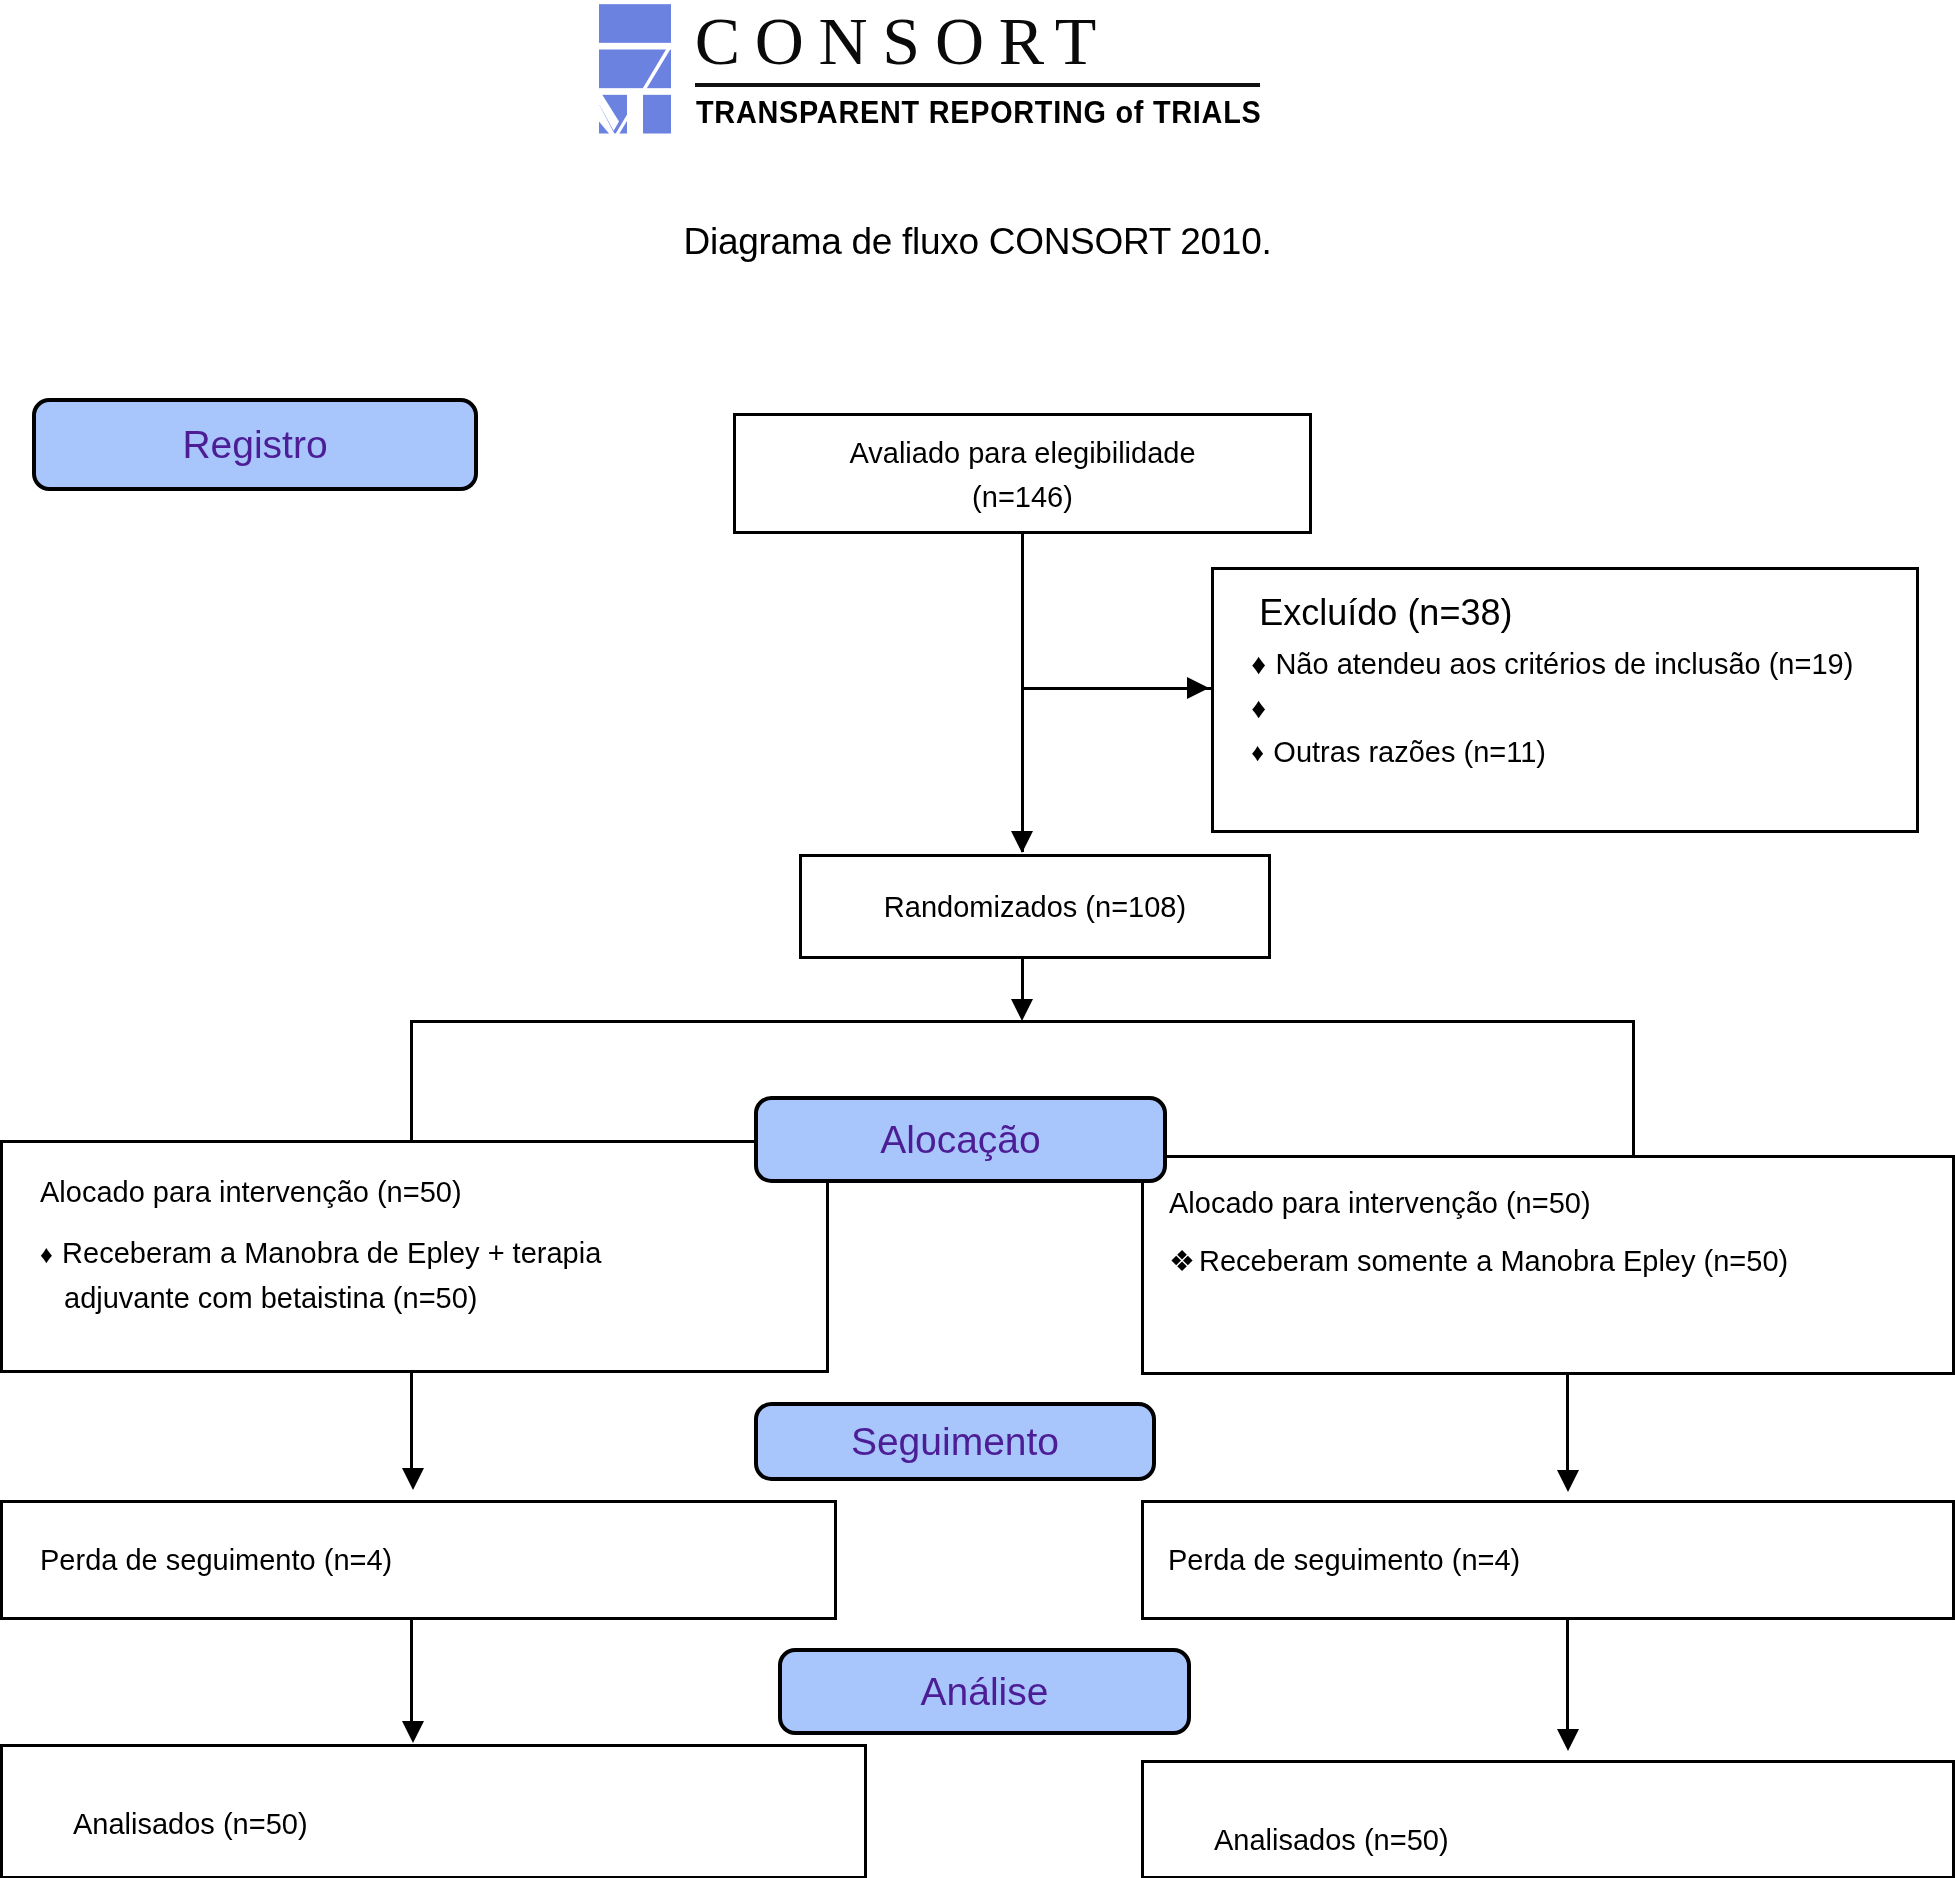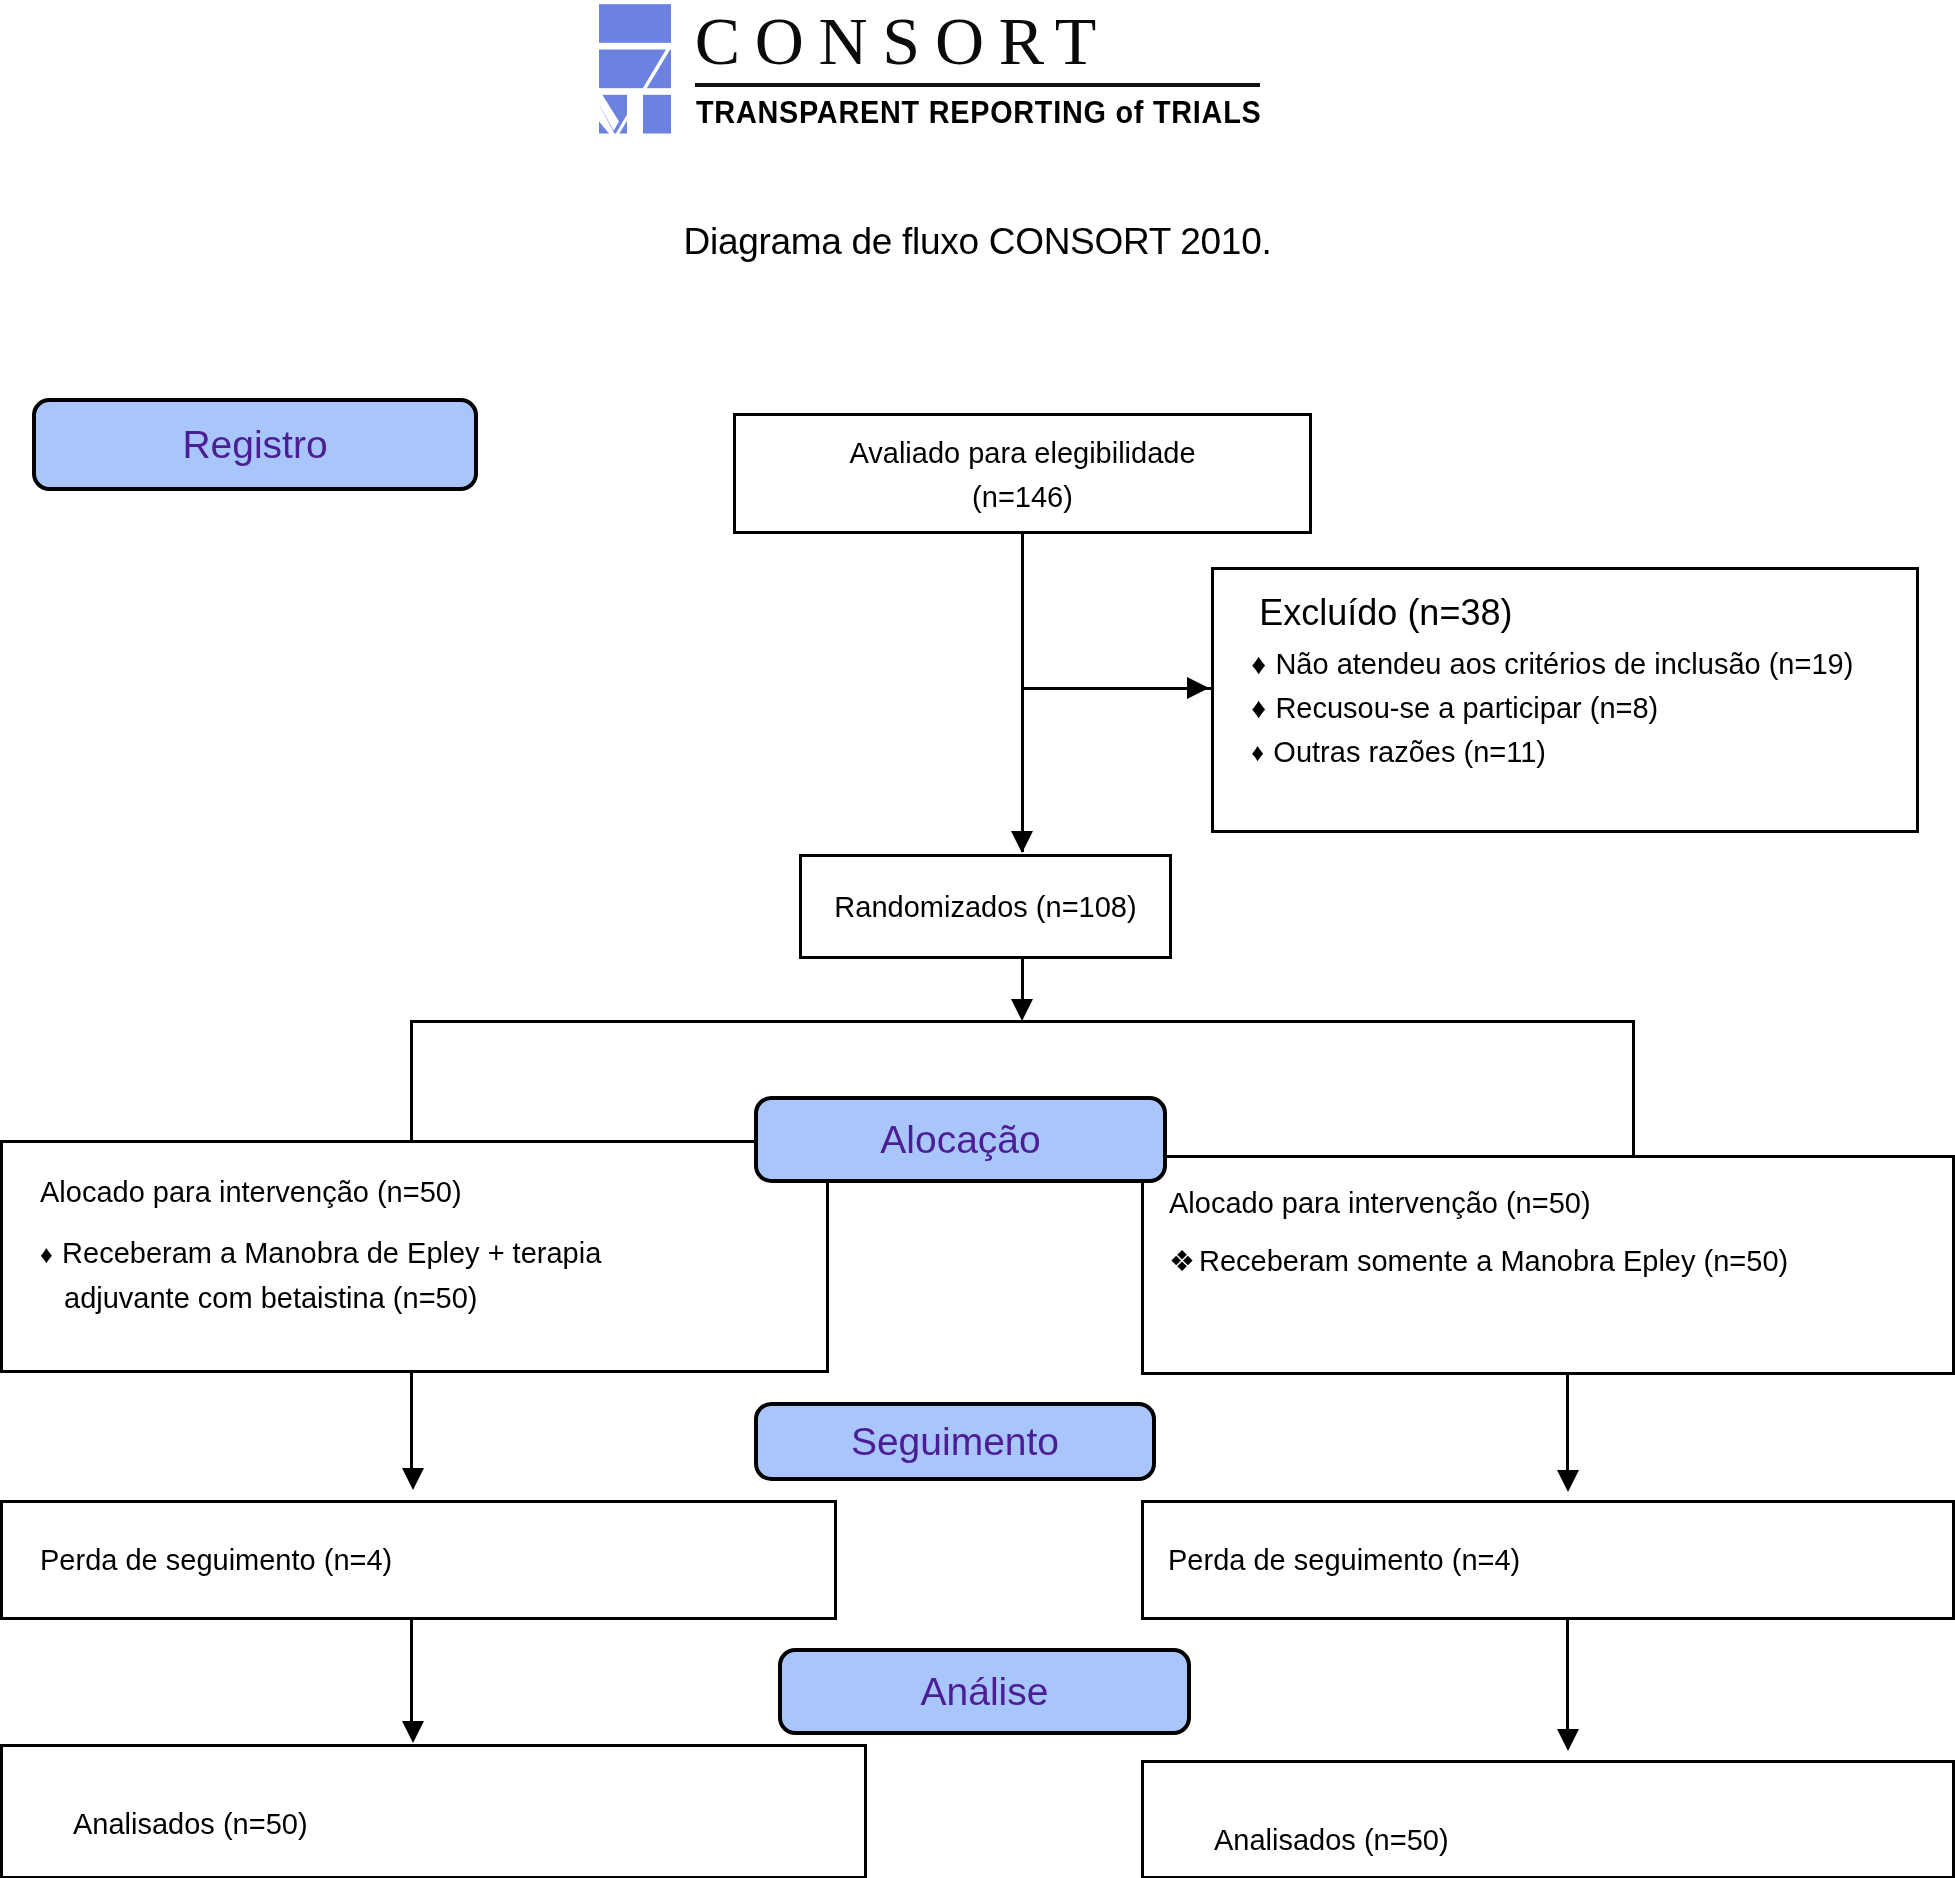--- a/index.html
+++ b/index.html
@@ -188,30 +188,29 @@
 
 <div class="node" style="left:1211px; top:567px; width:708px; height:266px; padding:17.3px 14.7px 0 17.3px;">
   <div class="line" style="font-size:36px; line-height:51px; margin-left:28px;">Excluído (n=38)</div>
   <ul class="blist" style="margin-top:4px; margin-left:20px;">
     <li>
       <span class="bullet">♦</span>
       <span>Não atendeu aos critérios de inclusão (n=19)</span>
     </li>
     <li>
       <span class="bullet">♦</span>
-      <span>Recusou-se a participar (n=8)</span>
     </li>
     <li>
       <span class="bullet" style="font-size:25px;">♦</span>
       <span>Outras razões (n=11)</span>
     </li>
   </ul>
 </div>
 
-<div class="node" style="left:799px; top:854px; width:373px; height:105px; display:flex; align-items:center; justify-content:center;">
+<div class="node" style="left:799px; top:854px; width:472px; height:105px; display:flex; align-items:center; justify-content:center;">
   <div class="line">Randomizados (n=108)</div>
 </div>
 
 <div class="vline" style="left:1021px; top:959px; height:45px;"></div>
 <div class="arrow-down" style="left:1011px; top:999px;"></div>
 <div class="hline" style="left:410px; top:1020px; width:1225px;"></div>
 <div class="vline" style="left:410px; top:1020px; height:220px;"></div>
 <div class="arrow-down" style="left:402px; top:1216px;"></div>
 <div class="vline" style="left:1632px; top:1020px; height:220px;"></div>
 <div class="arrow-down" style="left:1624px; top:1216px;"></div>

